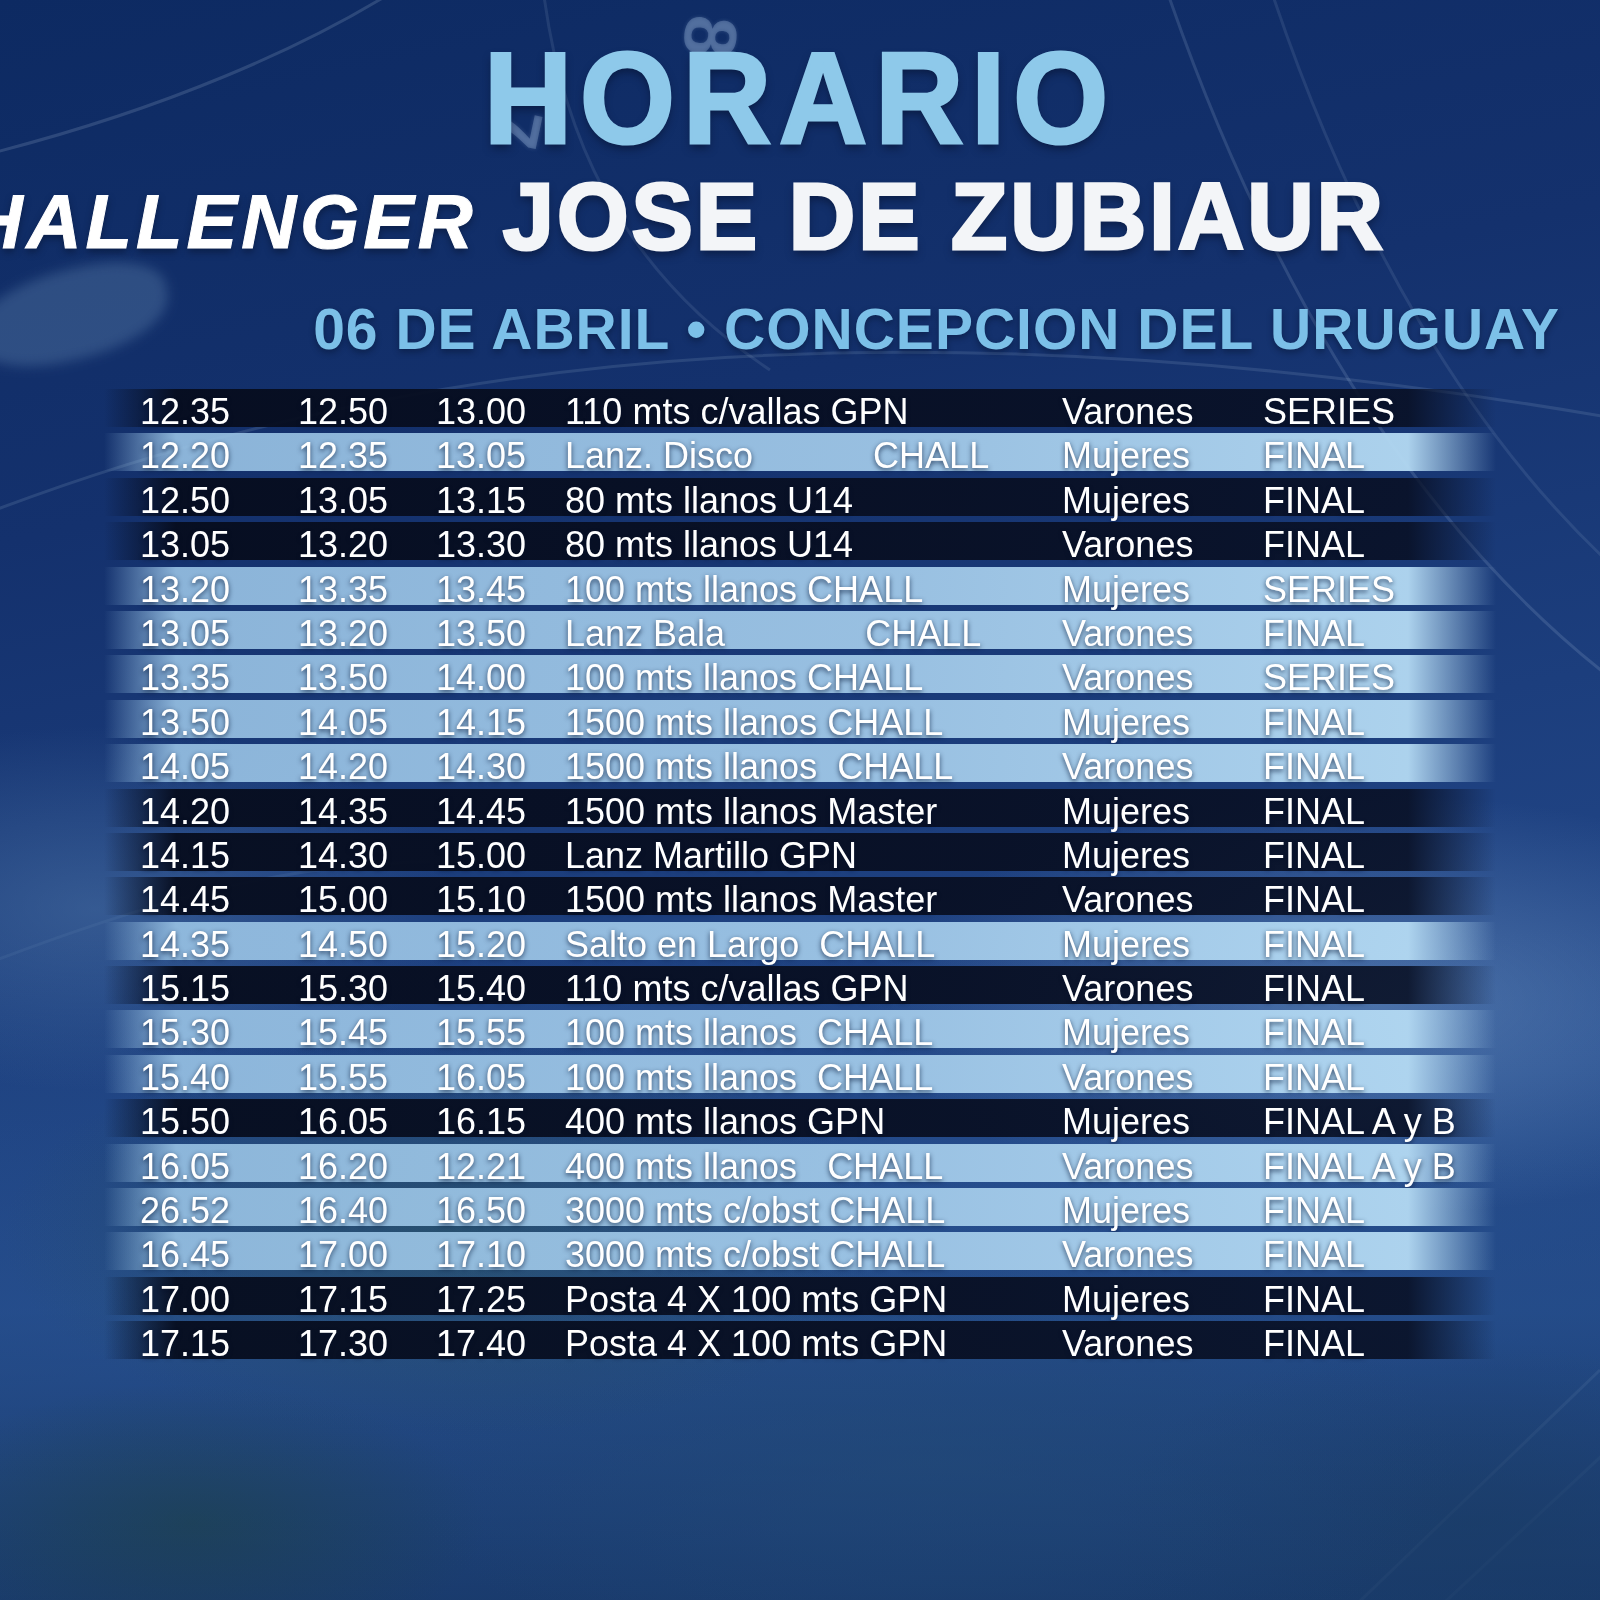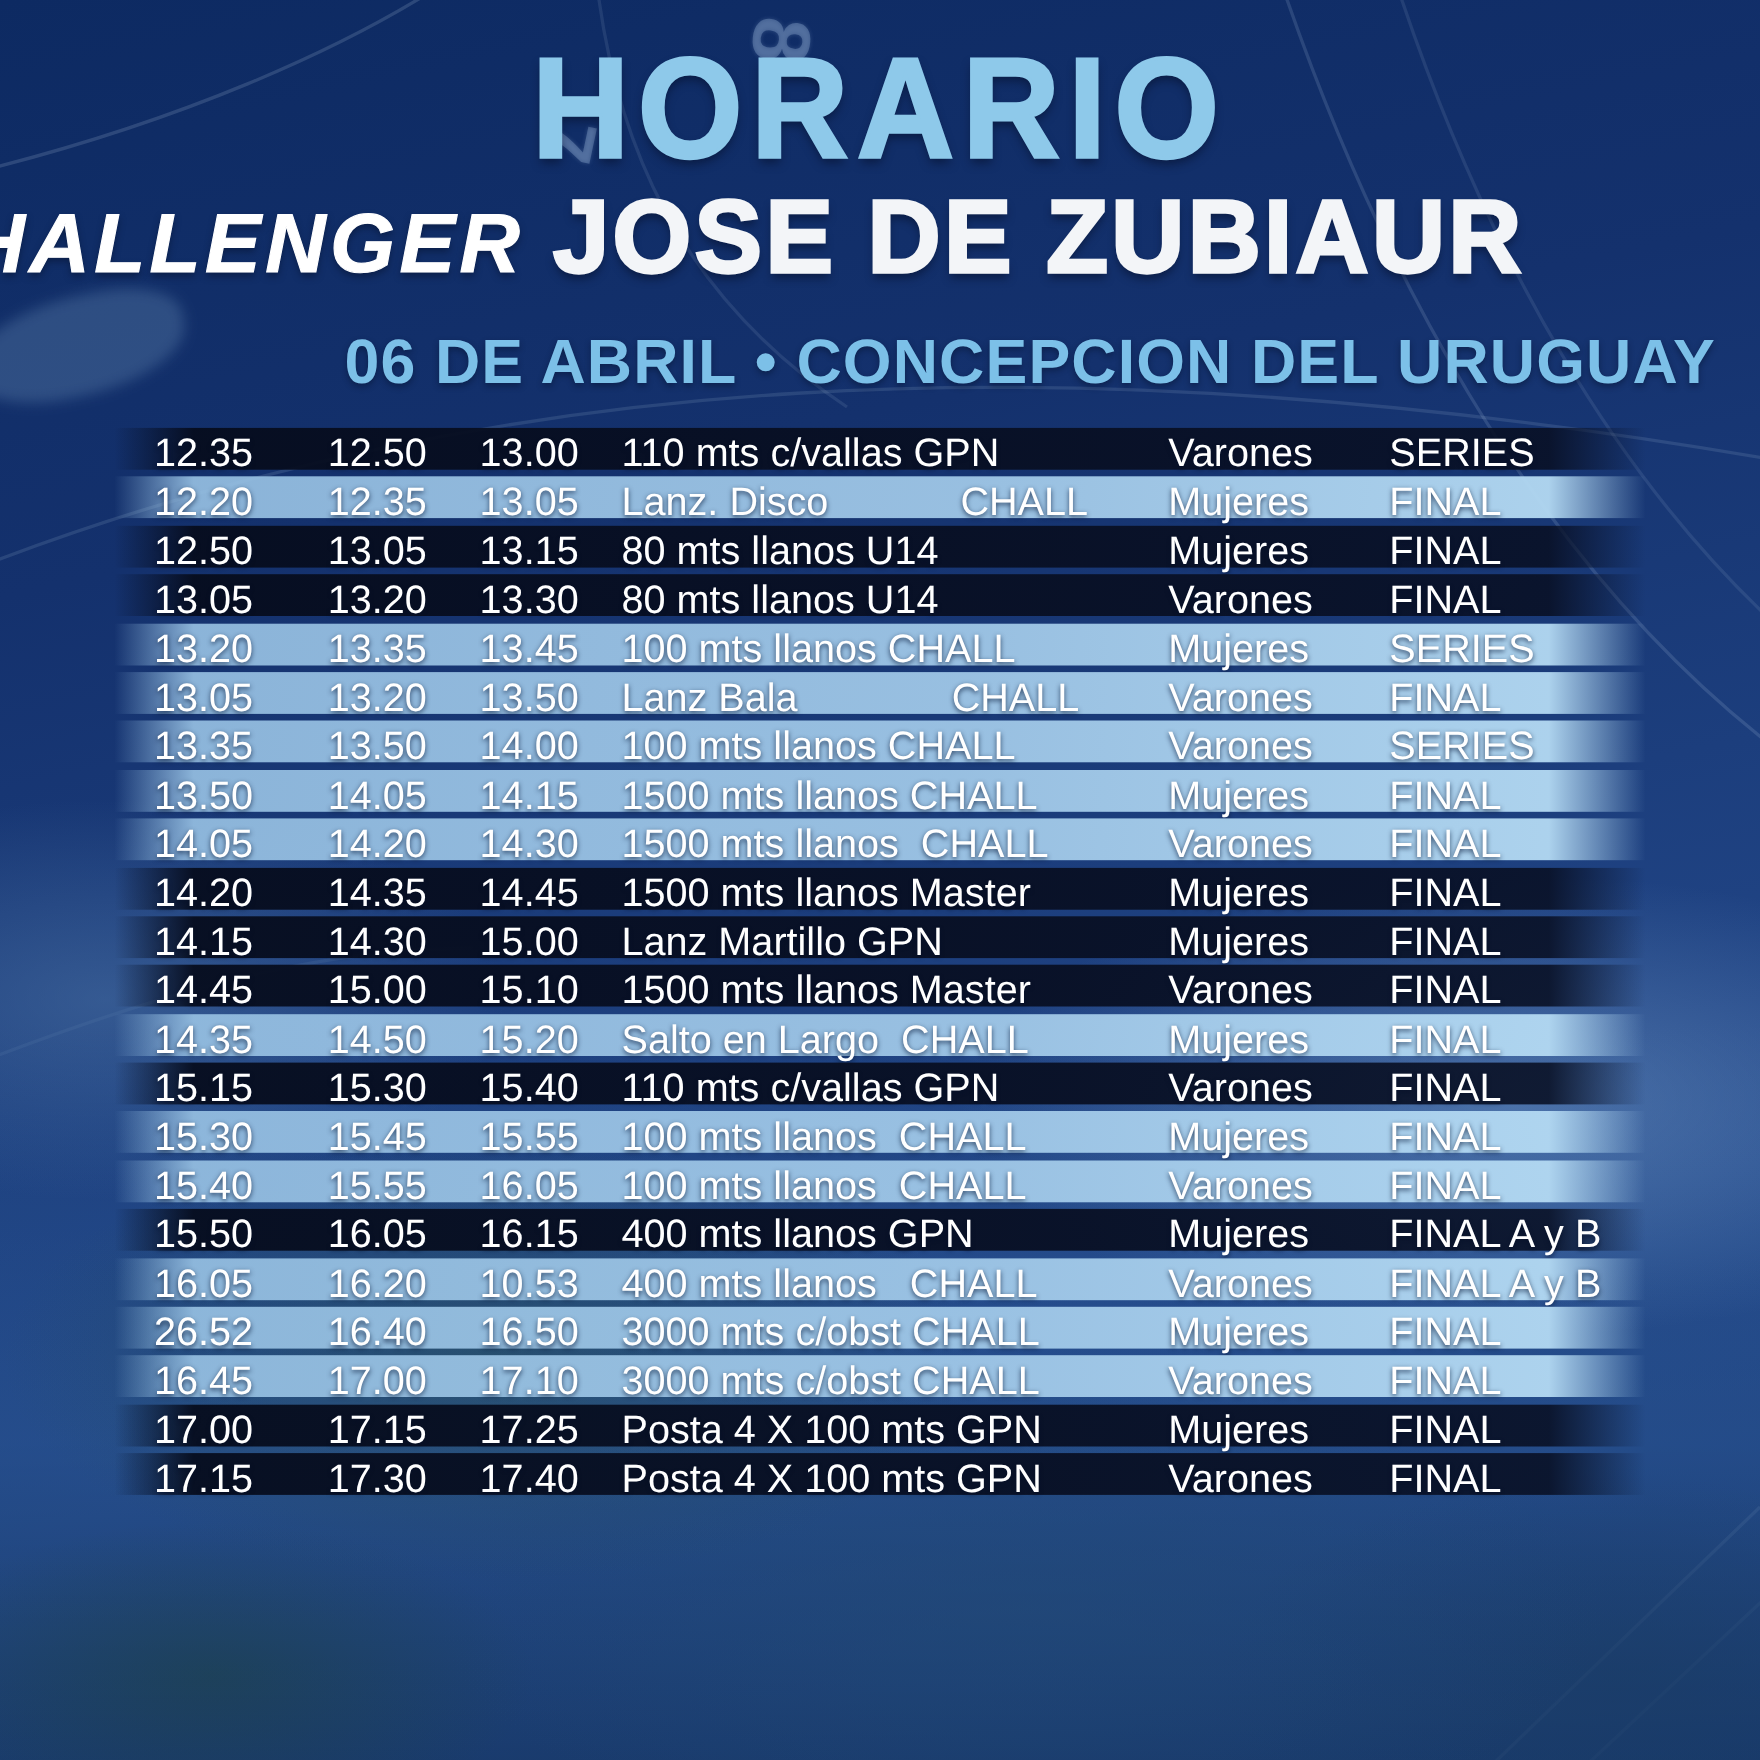--- a/index.html
+++ b/index.html
@@ -250,21 +250,21 @@
       <span class="c t1">15.50</span>
       <span class="c t2">16.05</span>
       <span class="c t3">16.15</span>
       <span class="c ev">400 mts llanos GPN</span>
       <span class="c cat">Mujeres</span>
       <span class="c rnd">FINAL A y B</span>
     </div>
       <div class="row light">
       <span class="c t1">16.05</span>
       <span class="c t2">16.20</span>
-      <span class="c t3">10.53</span>
+      <span class="c t3">12.21</span>
       <span class="c ev">400 mts llanos   CHALL</span>
       <span class="c cat">Varones</span>
       <span class="c rnd">FINAL A y B</span>
     </div>
       <div class="row light">
       <span class="c t1">26.52</span>
       <span class="c t2">16.40</span>
       <span class="c t3">16.50</span>
       <span class="c ev">3000 mts c/obst CHALL</span>
       <span class="c cat">Mujeres</span>

